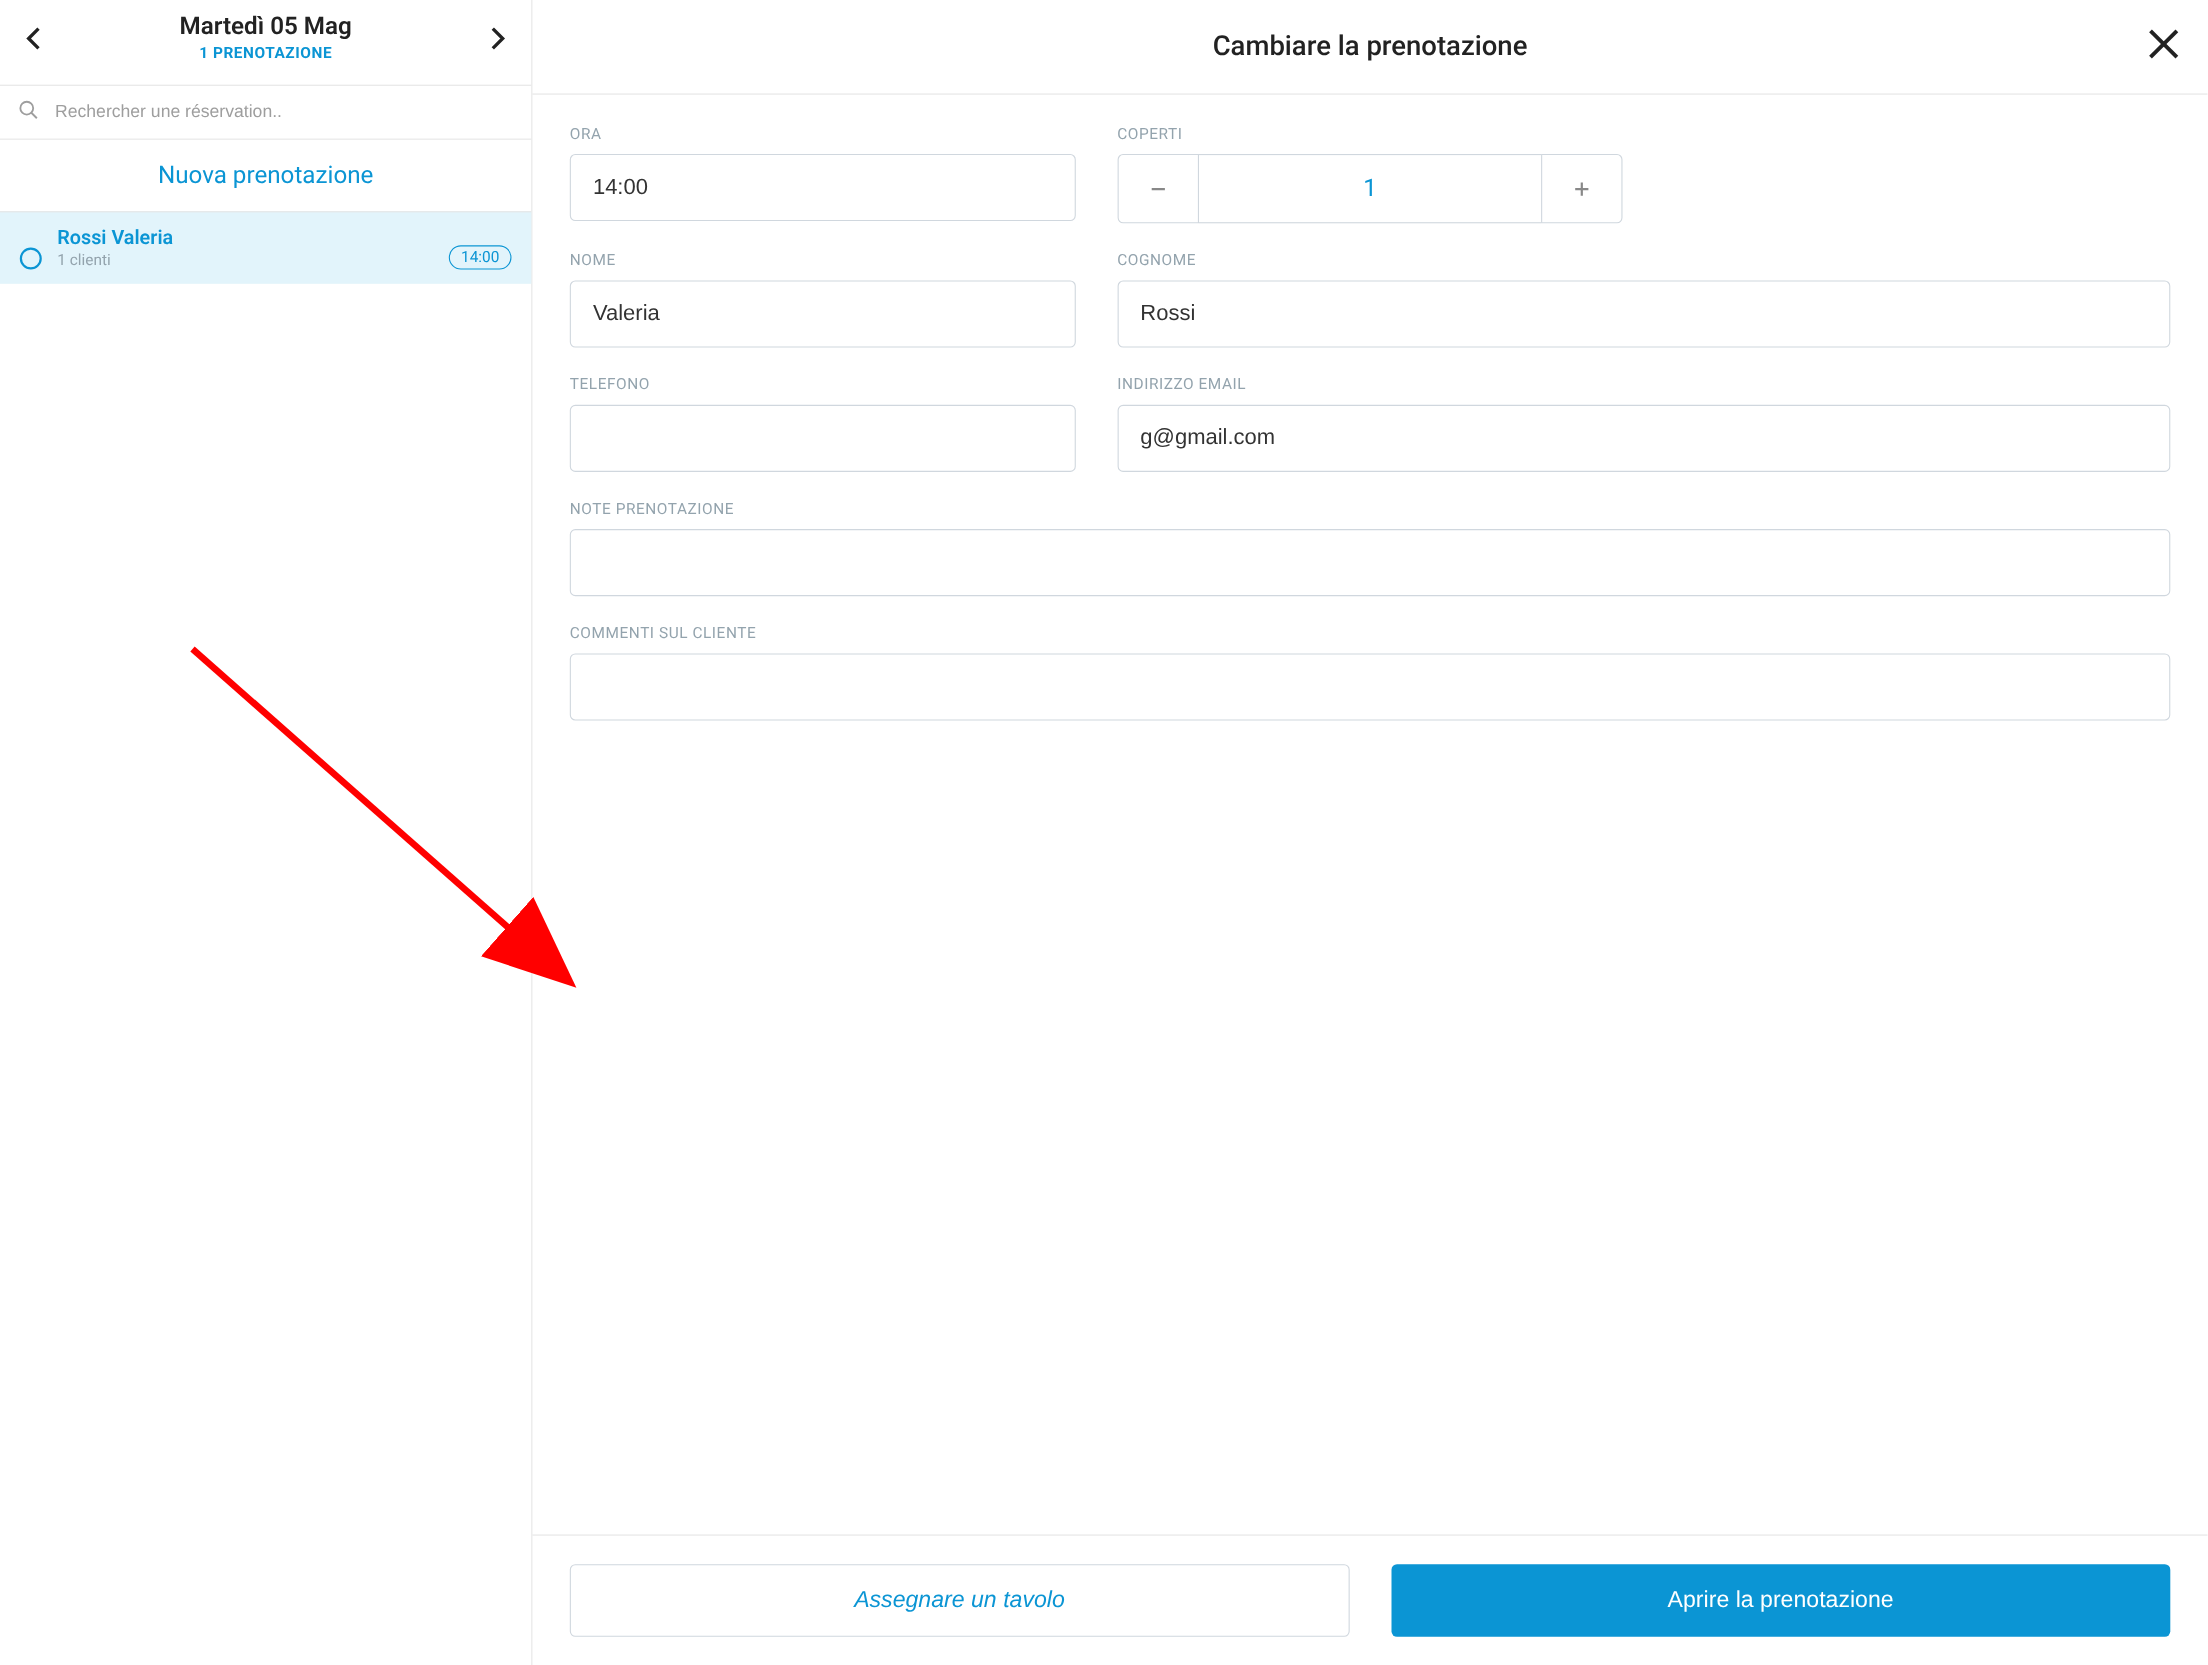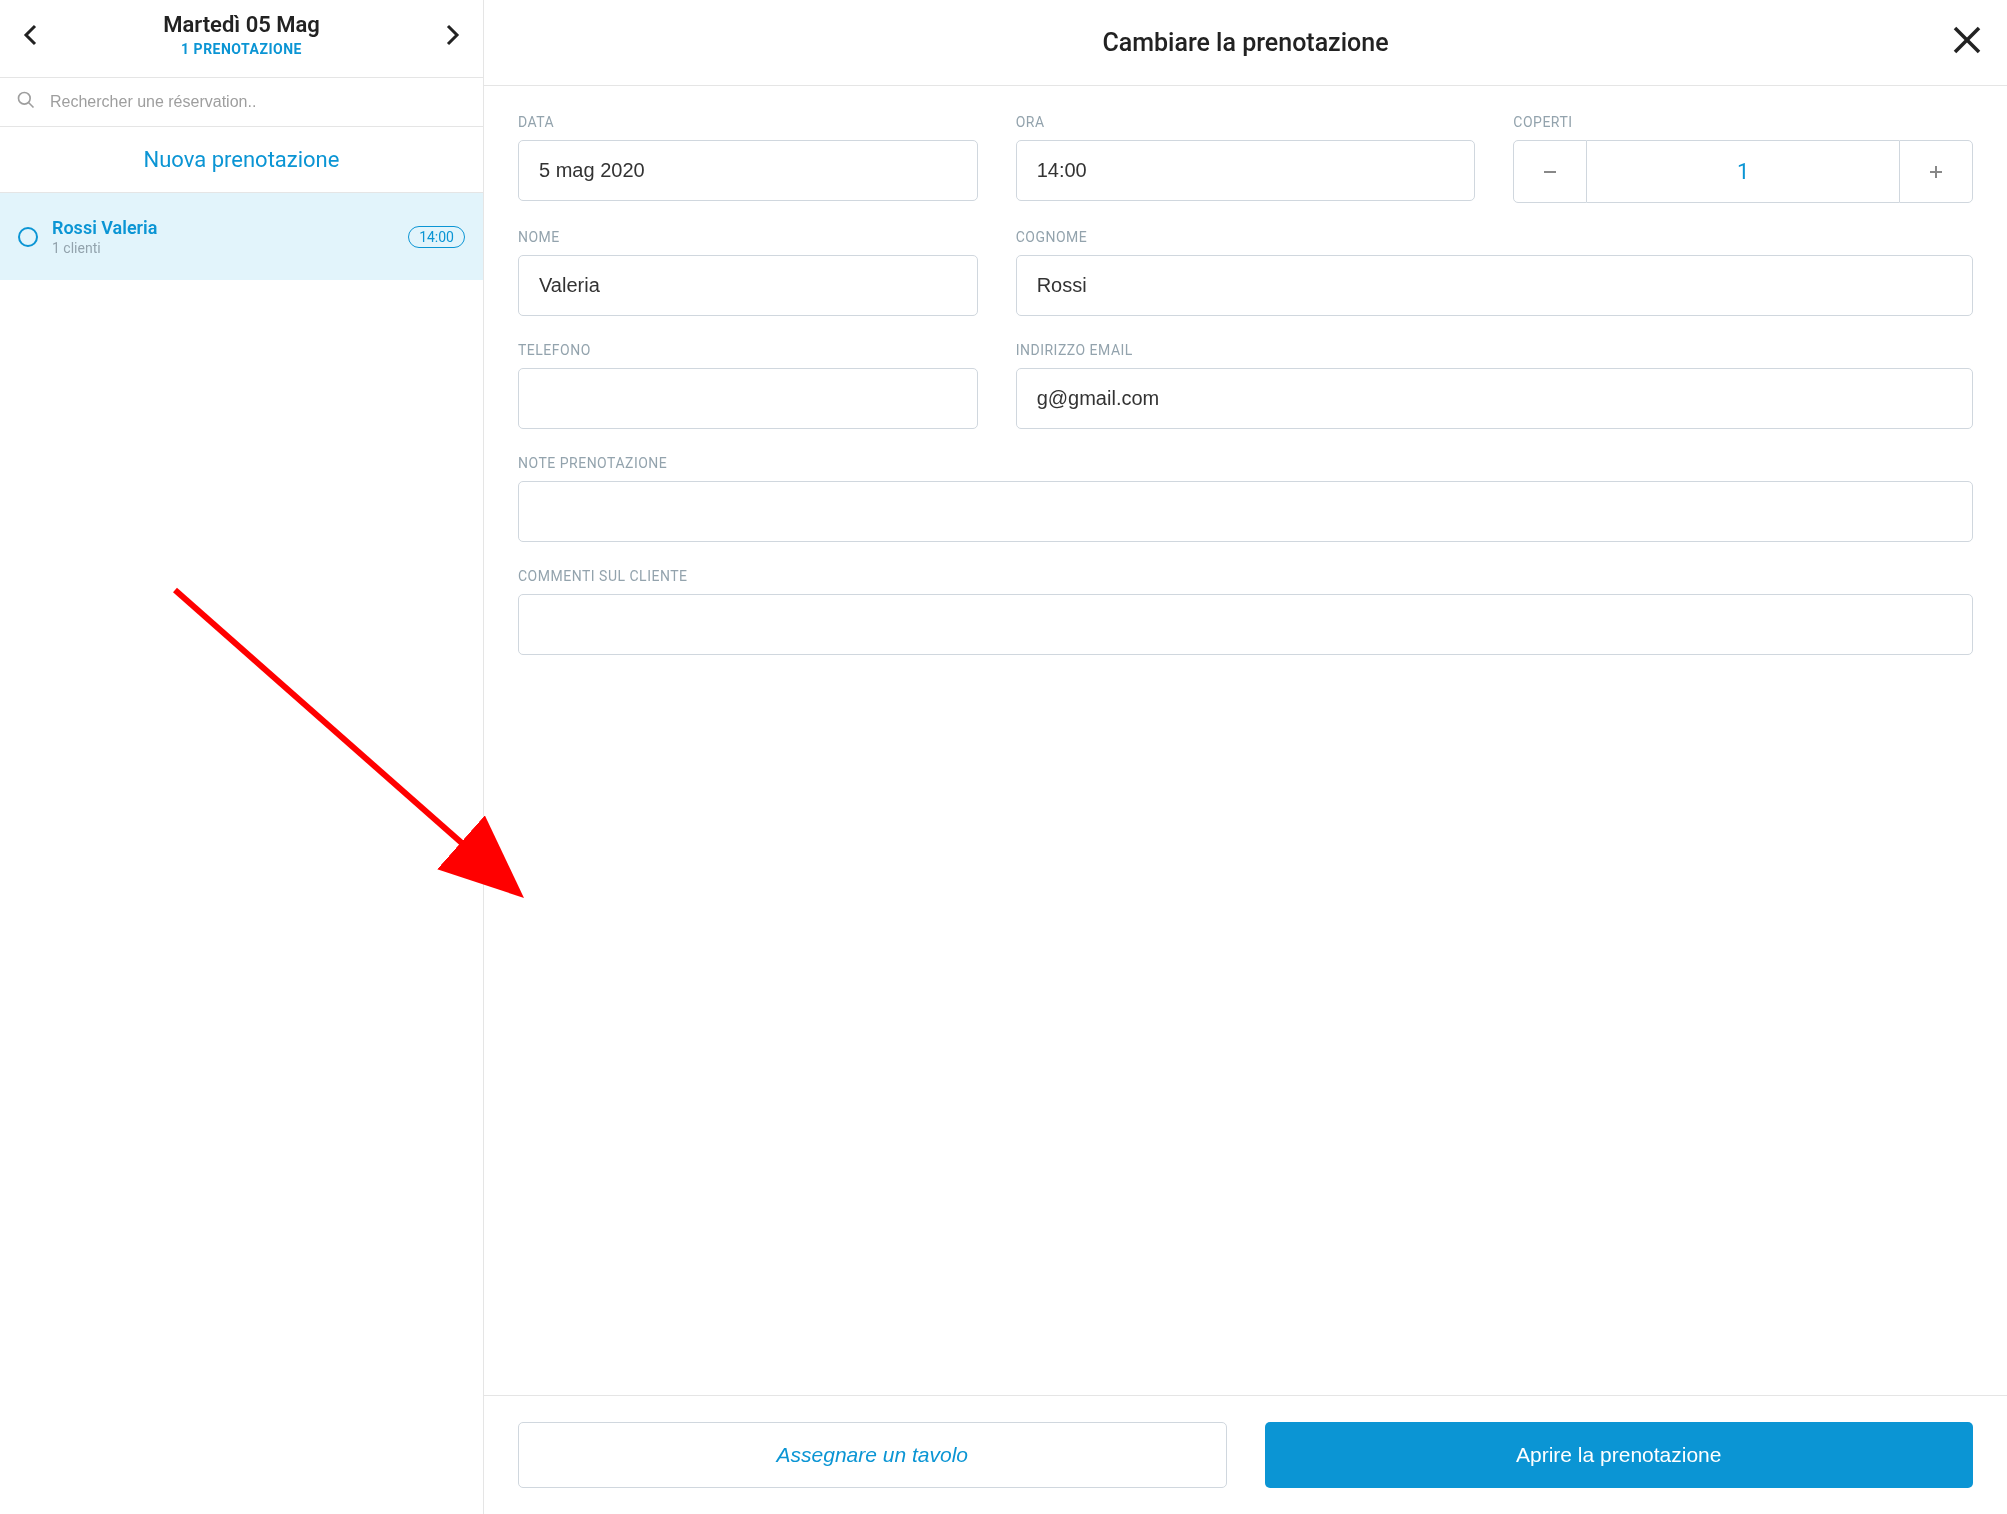--- a/index.html
+++ b/index.html
@@ -11,21 +11,21 @@
   .nav-arrow { width: 28px; height: 28px; display: flex; align-items: center; justify-content: center; cursor: pointer; }
   .nav-arrow svg { stroke: #222; stroke-width: 3; fill: none; }
   .date-block { flex: 1; text-align: center; }
   .date-title { font-size: 22px; font-weight: 600; color: #222; }
   .date-sub { font-size: 14px; font-weight: 700; color: #0b95d4; margin-top: 4px; letter-spacing: 0.5px; }
   .search-row { border-top: 1px solid #e5e5e5; display: flex; align-items: center; padding: 12px 16px; gap: 14px; }
   .search-row svg { stroke: #9e9e9e; fill: none; stroke-width: 2; }
   .search-input { border: none; outline: none; font-size: 16px; color: #555; flex: 1; }
   .search-input::placeholder { color: #9e9e9e; }
   .new-res { border-top: 1px solid #e5e5e5; text-align: center; padding: 20px; font-size: 22px; font-weight: 400; color: #0b95d4; cursor: pointer; }
-  .res-item { border-top: 1px solid #e5e5e5; background: #e2f4fb; padding: 24px 18px; display: flex; align-items: center; gap: 14px; cursor: pointer; }
+  .res-item { border-top: 1px solid #e5e5e5; background: #e2f4fb; padding: 13px 18px; display: flex; align-items: flex-end; gap: 14px; cursor: pointer; }
   .status-circle { width: 20px; height: 20px; border: 2px solid #0b95d4; border-radius: 50%; flex-shrink: 0; }
   .res-text { flex: 1; }
   .res-name { font-size: 18px; font-weight: 600; color: #0b95d4; }
   .res-sub { font-size: 14px; color: #93a3ad; margin-top: 2px; }
   .res-time { font-size: 14px; color: #0b95d4; border: 1.5px solid #0b95d4; border-radius: 14px; padding: 2px 10px; }
   .main { flex: 1; display: flex; flex-direction: column; }
   .main-header { display: flex; align-items: center; justify-content: center; padding: 28px 24px; border-bottom: 1px solid #e5e5e5; position: relative; }
   .main-title { font-size: 25px; font-weight: 500; color: #222; }
   .close-btn { position: absolute; right: 22px; top: 22px; cursor: pointer; width: 36px; height: 36px; }
   .close-btn svg { stroke: #222; stroke-width: 3.5; }
@@ -95,24 +95,20 @@
       <div class="close-btn">
         <svg width="36" height="36" viewBox="0 0 36 36">
             <line x1="6" y1="6" x2="30" y2="30"></line>
             <line x1="30" y1="6" x2="6" y2="30"></line>
           </svg>
       </div>
     </div>
 
     <div class="form">
       <div class="form-group">
-        <label class="form-label">DATA</label>
-        <input class="form-input" value="5 mag 2020" style="">
-      </div>
-      <div class="form-group">
         <label class="form-label">ORA</label>
         <input class="form-input" value="14:00" style="">
       </div>
       <div class="form-group">
         <label class="form-label">COPERTI</label>
         <div class="coperti-row">
           <div class="coperti-btn">
               <svg width="18" height="18" viewBox="0 0 18 18" stroke="#888" stroke-width="2">
                 <line x1="3" y1="9" x2="15" y2="9"></line>
               </svg>

